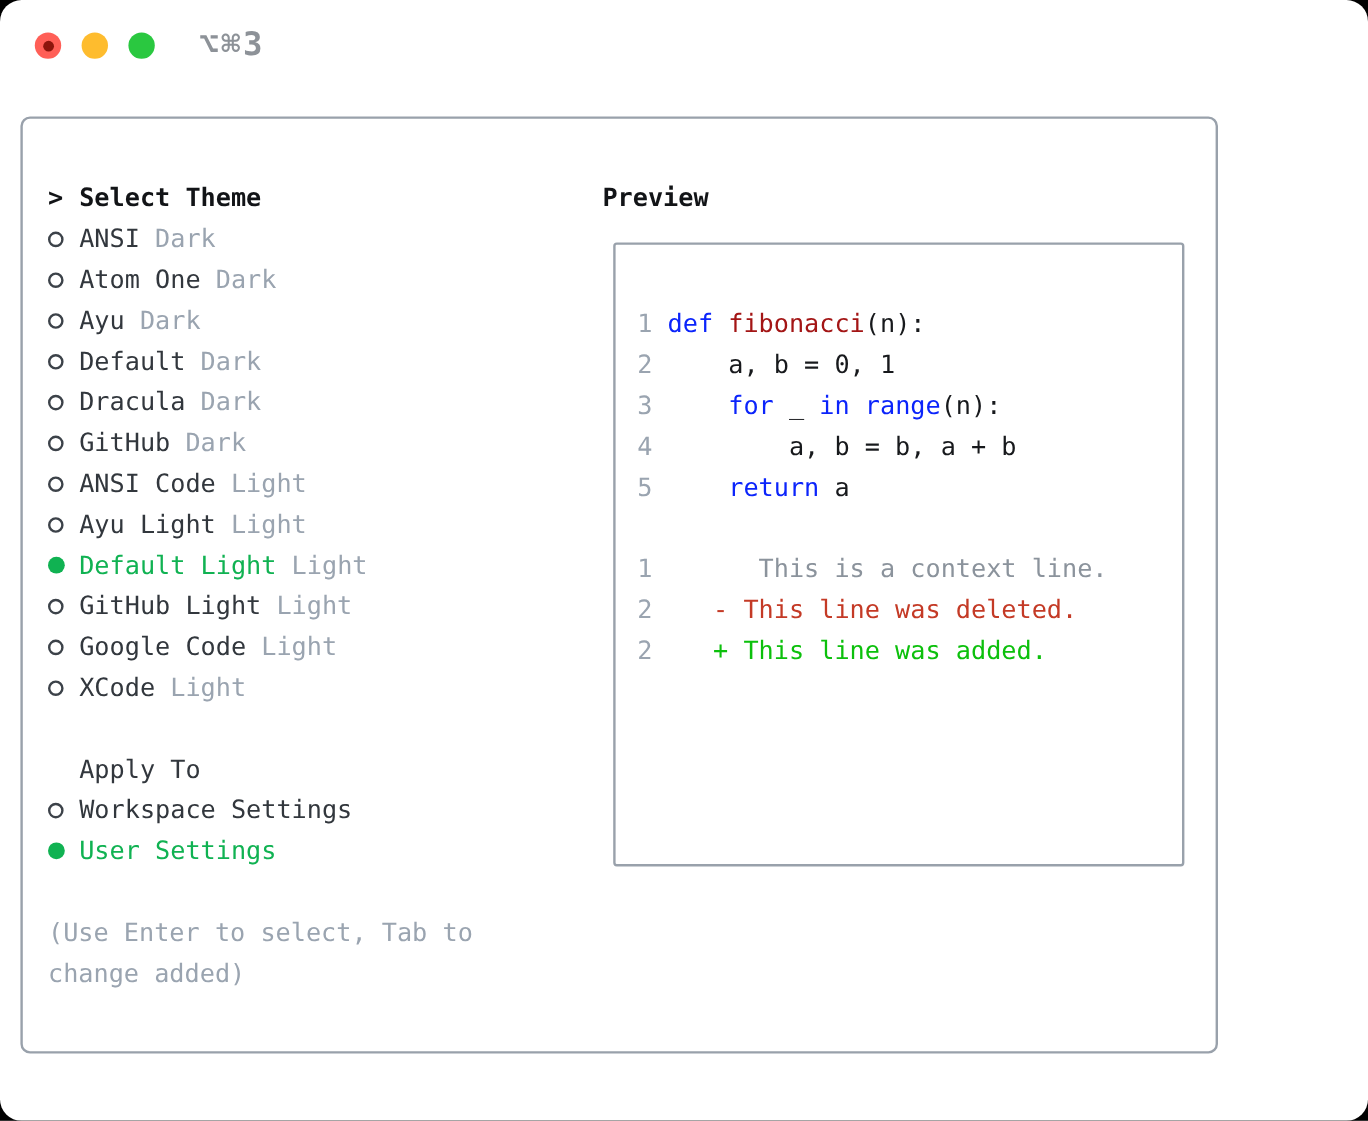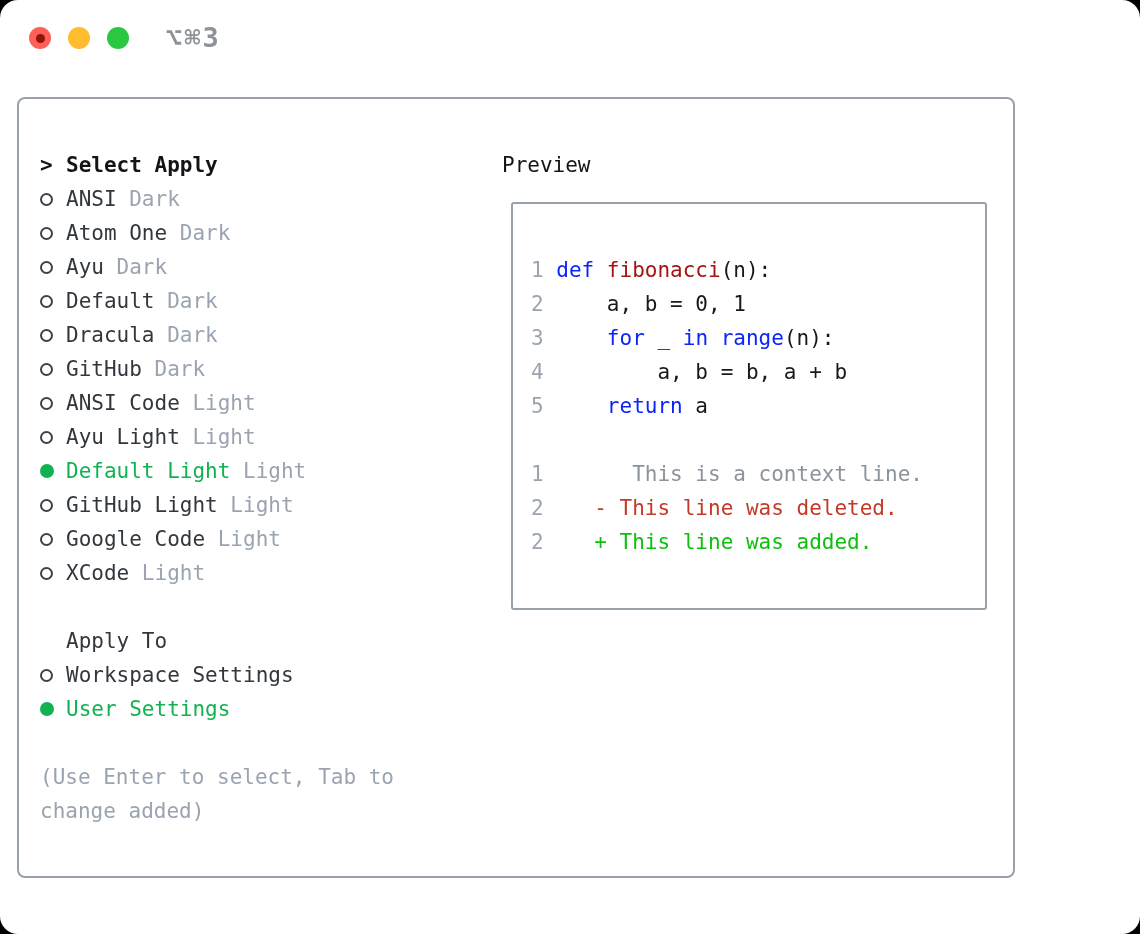--- a/index.html
+++ b/index.html
@@ -41,24 +41,24 @@
   .name{color:var(--item-text);}
   .name.selname{color:var(--accent-green);text-align:center;}
   .tag{color:var(--muted-gray);margin-left:1ch;}
   .spacer{height:34px;}
   .hint{
     color:var(--muted-gray);font-size:21px;line-height:34px;width:400px;white-space:normal;
   }
   
   .preview-label{
     position:absolute;left:483px;top:49px;height:34px;line-height:34px;
-    font-size:21px;font-weight:normal;color:var(--header-text);
+    font-size:21px;font-weight:bold;color:var(--header-text);
   }
   .preview-box{
-    position:absolute;left:492px;top:103px;width:476px;height:408px;
+    position:absolute;left:492px;top:103px;width:476px;height:520px;
     border:2px solid var(--border-gray);border-radius:3px;box-sizing:border-box;
     padding:49px 0 0 18px;overflow:hidden;background:#fff;
   }
   .pline{height:34px;line-height:34px;font-size:21px;white-space:pre;}
   .ln{display:inline-block;width:2ch;color:var(--muted-gray);}
   .tok-kw{color:var(--keyword-blue);}
   .tok-fn{color:var(--function-red);}
   .tok-pl{color:var(--code-text);}
   .tok-ctx{color:var(--context-gray);}
   .tok-del{color:var(--deleted-red);}
@@ -74,21 +74,21 @@
     <span class="dot yellow"></span>
     <span class="dot green"></span>
     <span class="wintitle">⌥⌘3</span>
   </div>
 
   <div class="panel">
 
     <div class="leftcol">
       <div class="row">
         <span class="marker hdr">&gt;</span>
-        <span class="hdr">Select Apply</span>
+        <span class="hdr">Select Theme</span>
       </div>
 
       <div>
           <div class="row"><span class="marker"><span class="circle"></span></span><span class="name">ANSI</span><span class="tag">Dark</span></div>
           <div class="row"><span class="marker"><span class="circle"></span></span><span class="name">Atom One</span><span class="tag">Dark</span></div>
           <div class="row"><span class="marker"><span class="circle"></span></span><span class="name">Ayu</span><span class="tag">Dark</span></div>
           <div class="row"><span class="marker"><span class="circle"></span></span><span class="name">Default</span><span class="tag">Dark</span></div>
           <div class="row"><span class="marker"><span class="circle"></span></span><span class="name">Dracula</span><span class="tag">Dark</span></div>
           <div class="row"><span class="marker"><span class="circle"></span></span><span class="name">GitHub</span><span class="tag">Dark</span></div>
           <div class="row"><span class="marker"><span class="circle"></span></span><span class="name">ANSI Code</span><span class="tag">Light</span></div>

